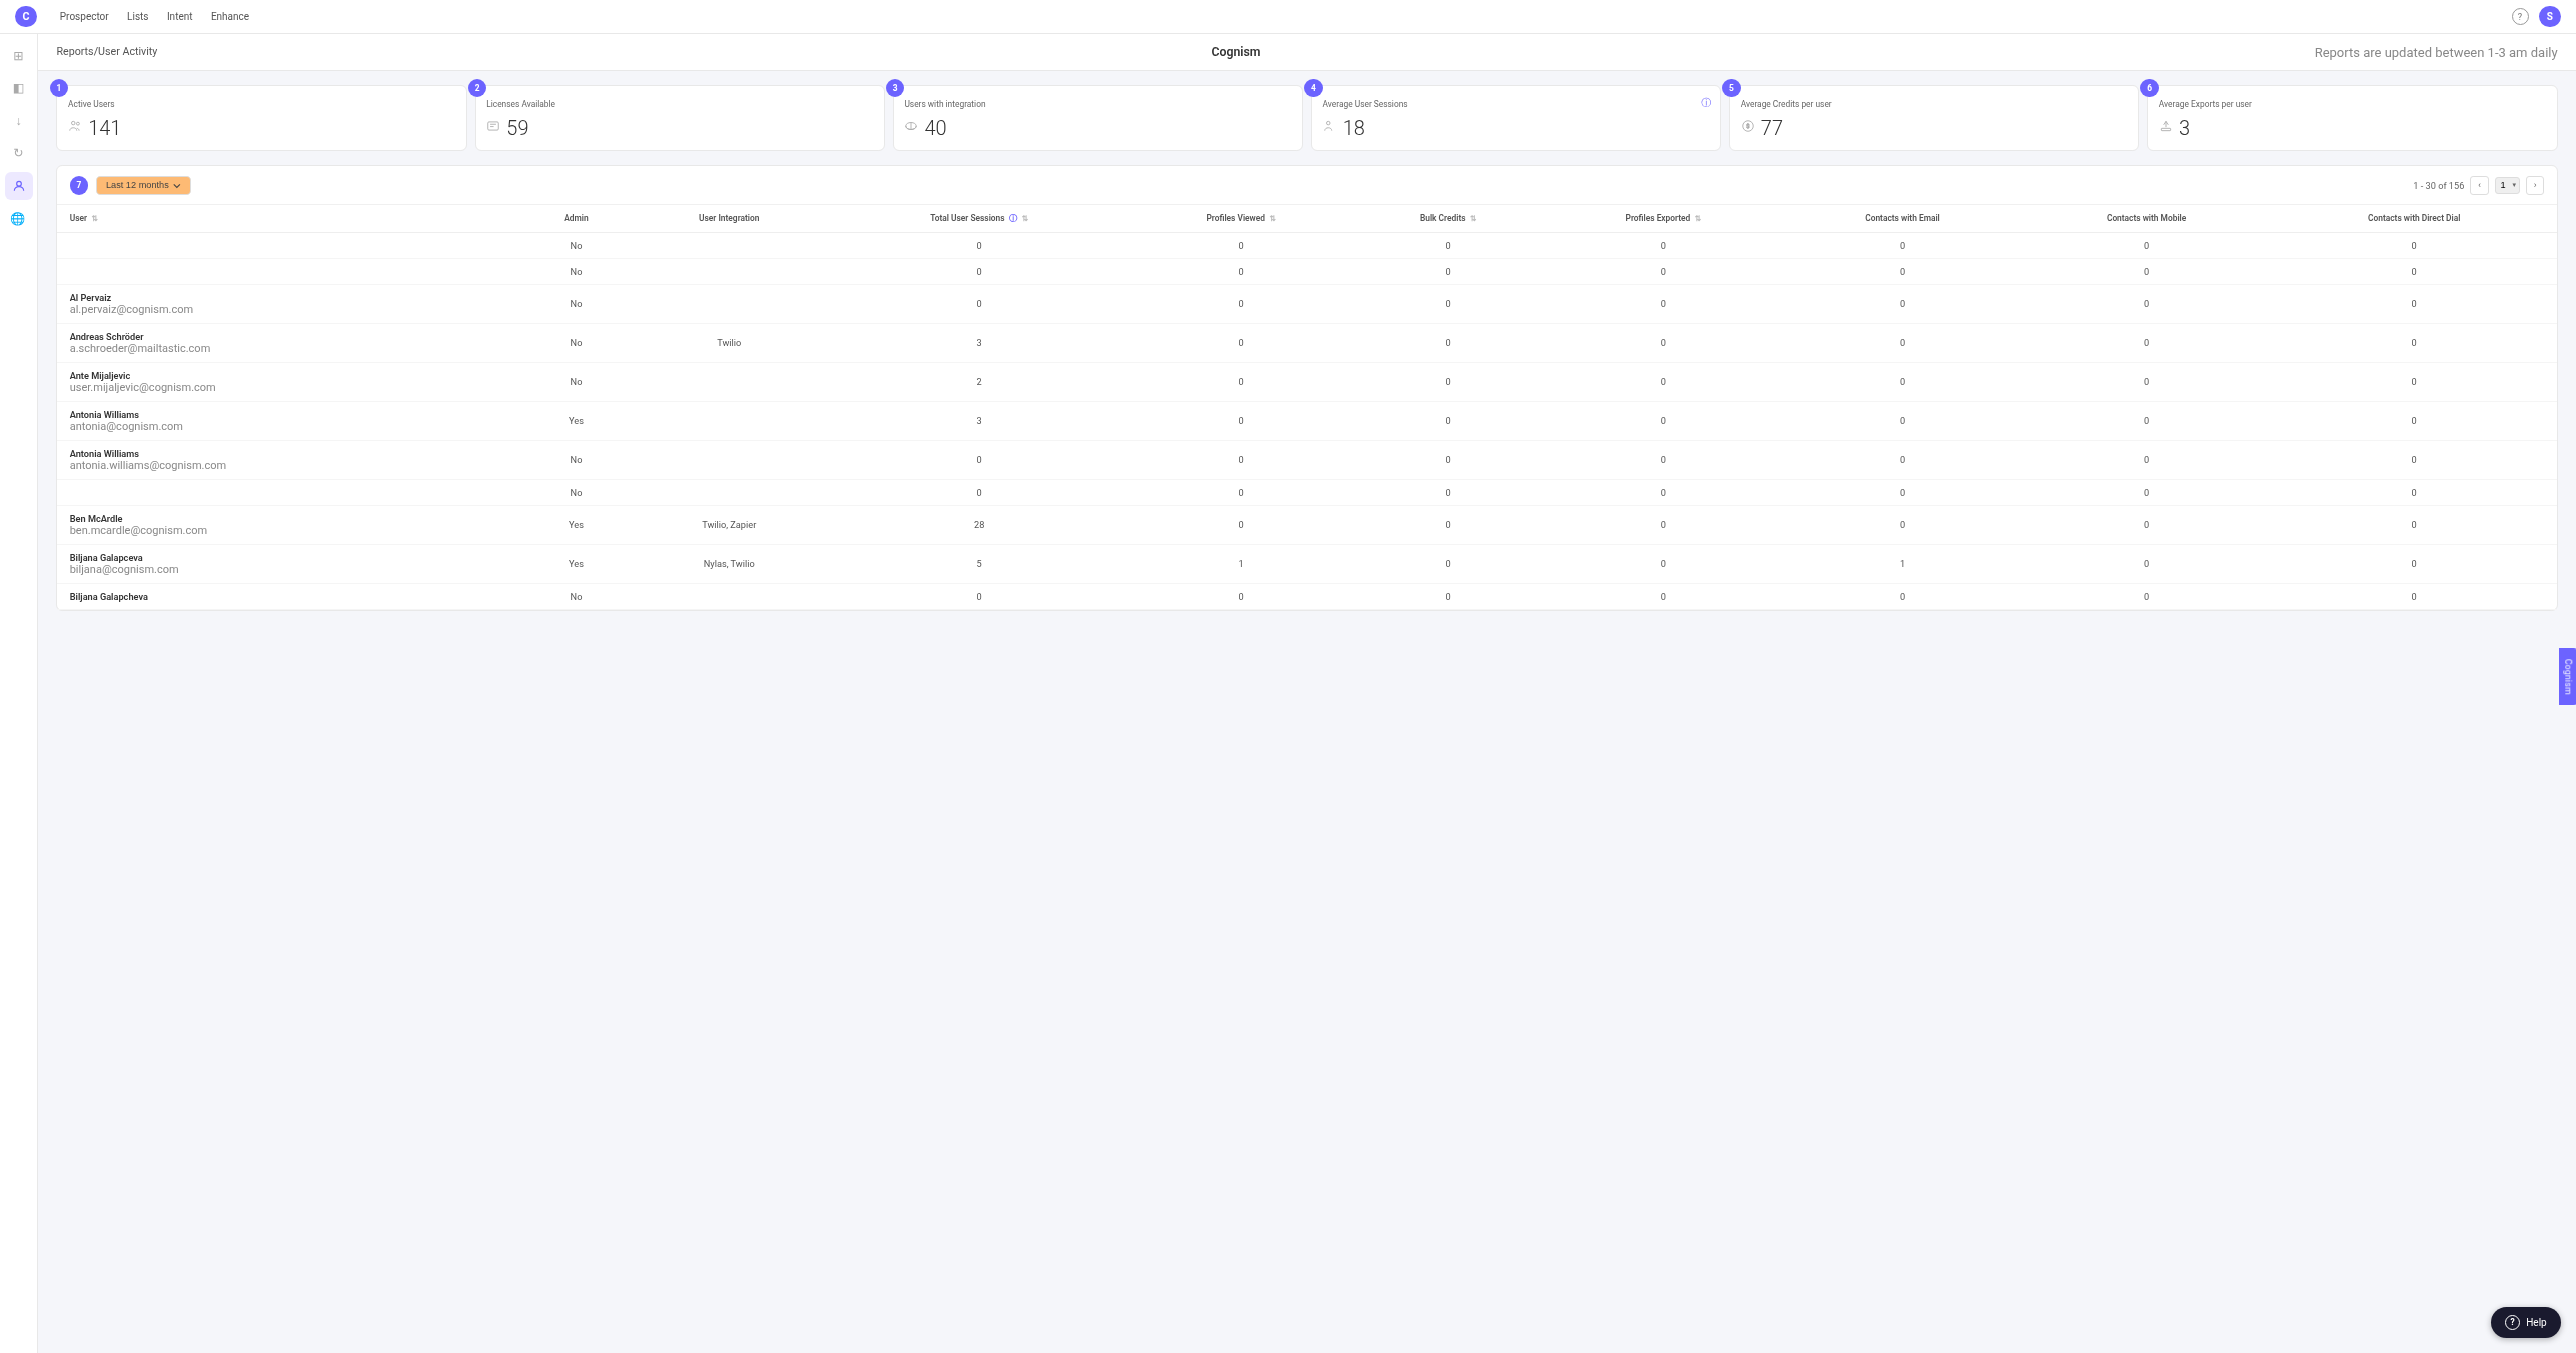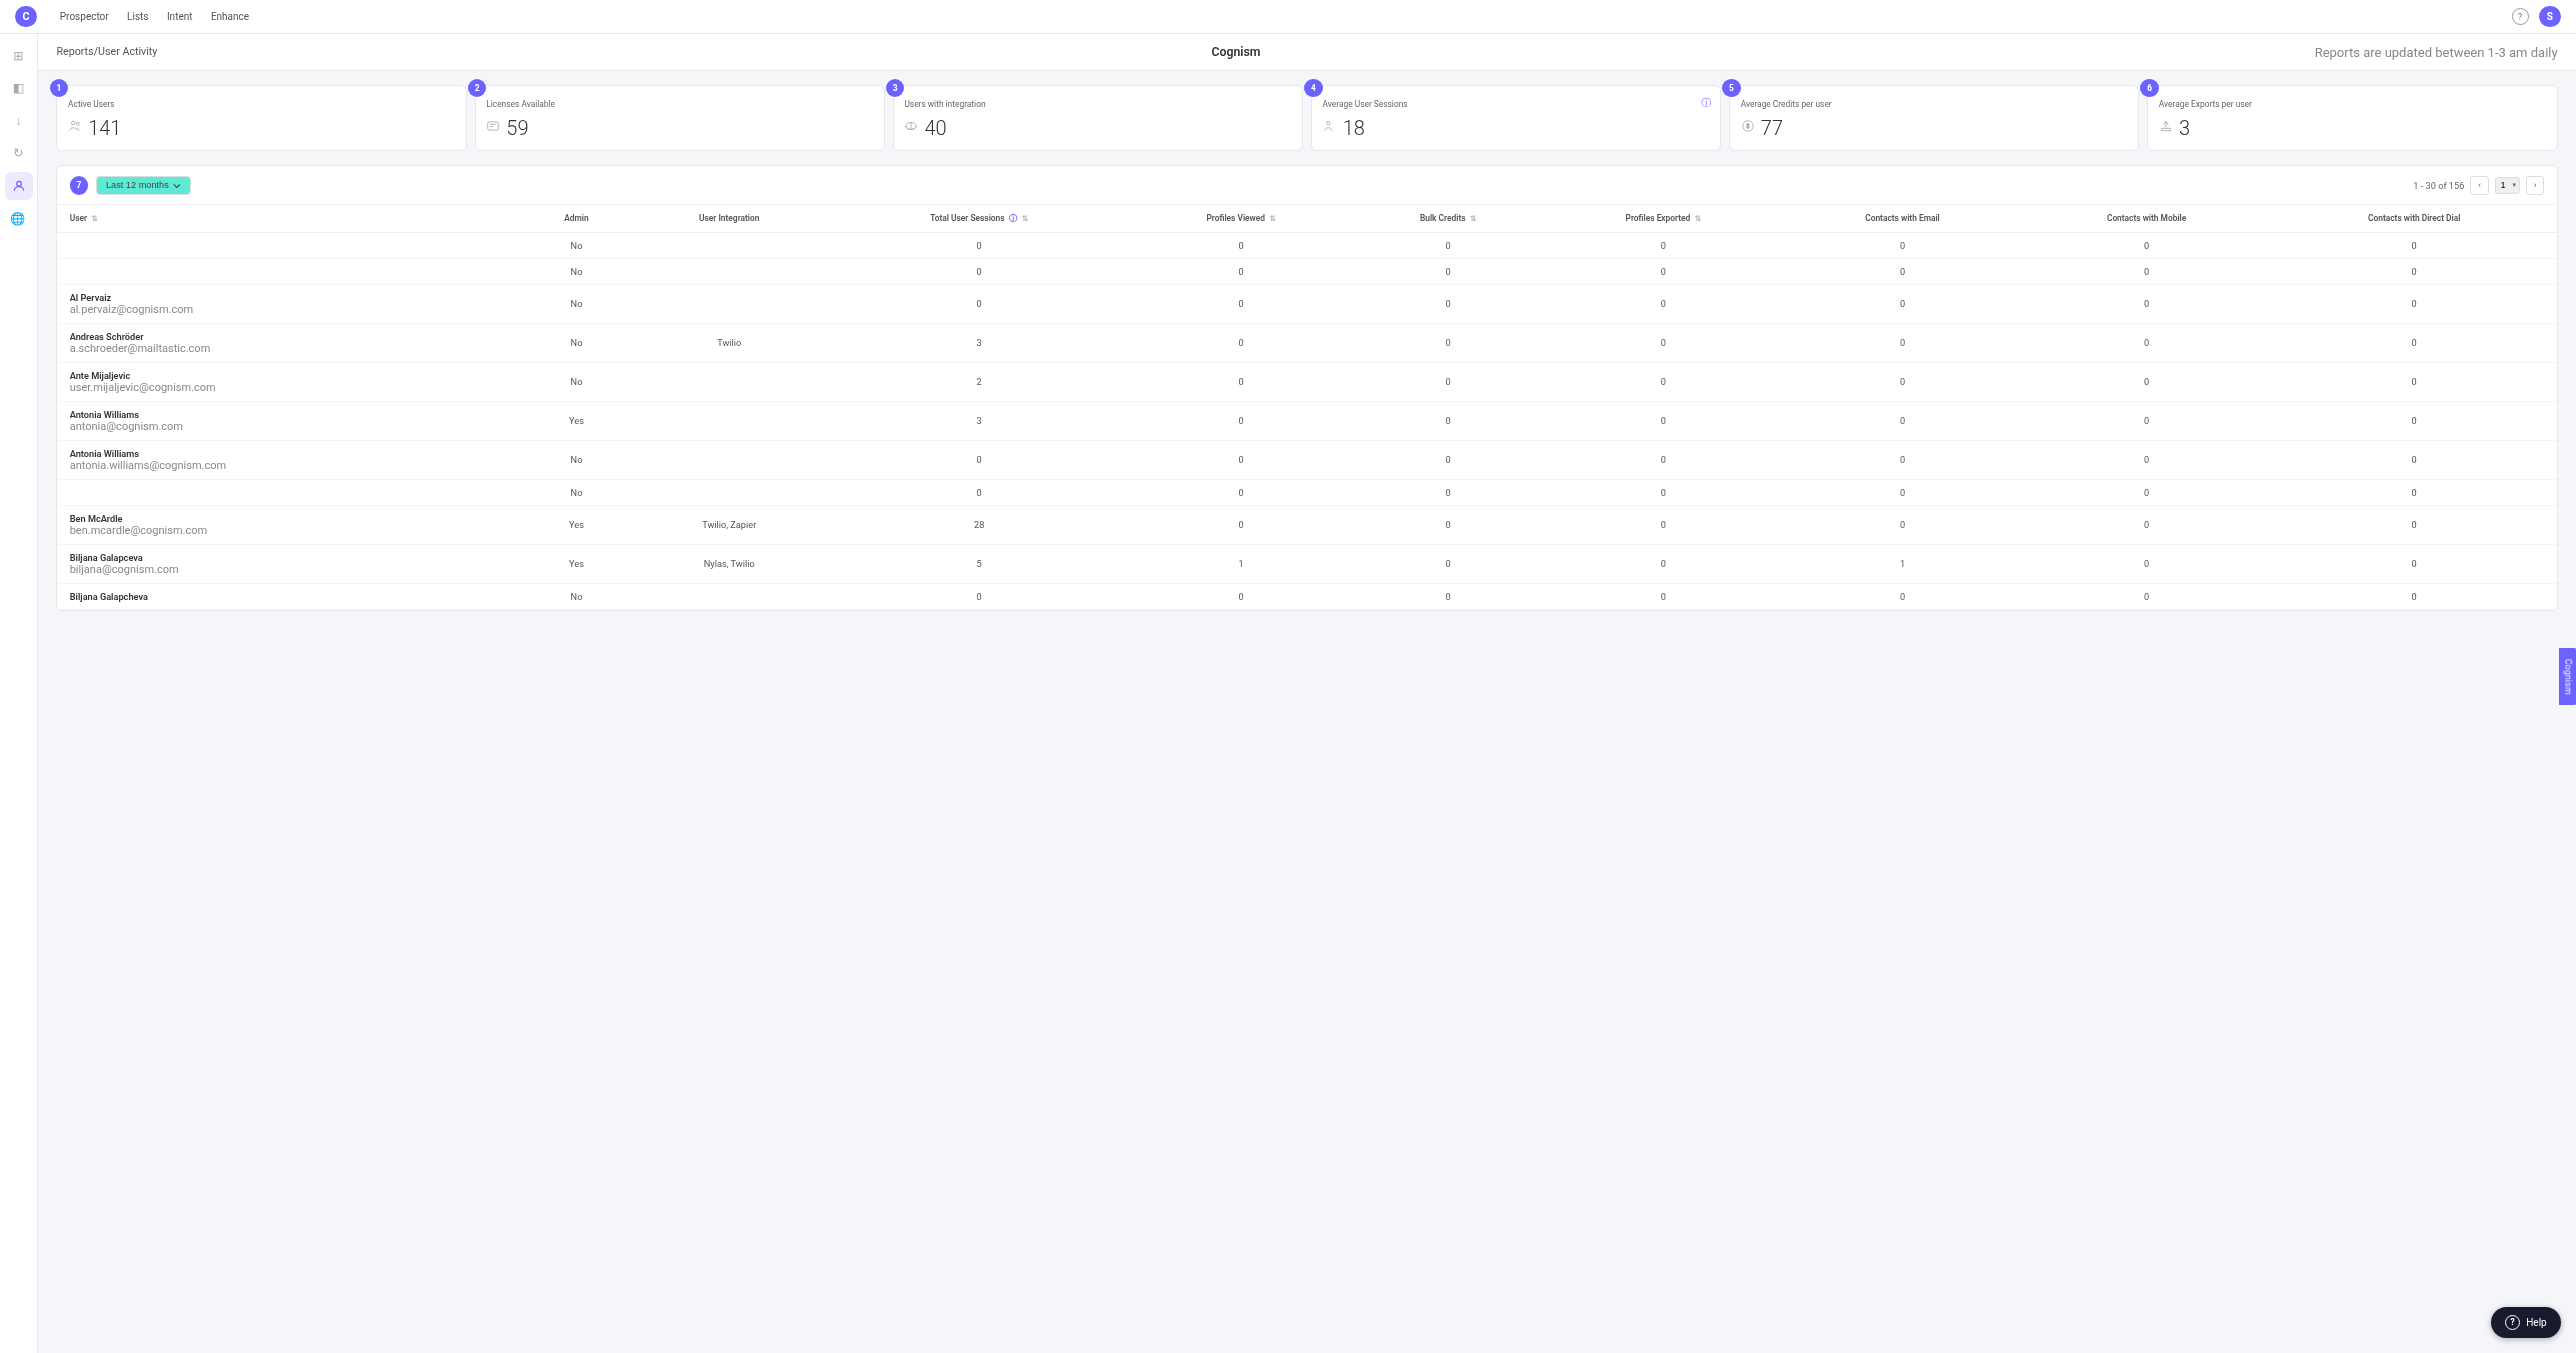--- a/index.html
+++ b/index.html
@@ -37,21 +37,21 @@
     .stat-card { flex: 1; background: #fff; border-radius: 6.1px; padding: 12.3px 10.7px 10.7px; border: 0.8px solid #e8e8e8; position: relative; }
     .stat-badge { position: absolute; top: -7.7px; left: -7.7px; width: 18.4px; height: 18.4px; border-radius: 50%; background: #6c63ff; color: white; display: flex; align-items: center; justify-content: center; font-size: 8.4px; font-weight: bold; }
     .stat-label { font-size: 8.4px; color: #666; margin-bottom: 6.1px; line-height: 1.3; }
     .stat-value { font-size: 20px; font-weight: 300; color: #333; display: flex; align-items: center; gap: 6.1px; }
     .stat-info-icon { position: absolute; top: 9.2px; right: 9.2px; color: #6c63ff; font-size: 10px; cursor: pointer; }
 
     
     .table-section { background: #fff; border-radius: 6.1px; border: 0.8px solid #e8e8e8; }
     .table-toolbar { display: flex; align-items: center; padding: 9.2px 12.3px; border-bottom: 0.8px solid #f0f0f0; gap: 7.7px; }
     .badge-7 { width: 18.4px; height: 18.4px; border-radius: 50%; background: #6c63ff; color: white; display: flex; align-items: center; justify-content: center; font-size: 8.4px; font-weight: bold; flex-shrink: 0; }
-    .filter-btn { display: flex; align-items: center; gap: 4.6px; border: 0.8px solid #ddd; border-radius: 4.6px; padding: 3.8px 9.2px; background: #5eead4; cursor: pointer; font-size: 9.2px; color: #444; }
+    .filter-btn { display: flex; align-items: center; gap: 4.6px; border: 0.8px solid #ddd; border-radius: 4.6px; padding: 3.8px 9.2px; background: #fdba74; cursor: pointer; font-size: 9.2px; color: #444; }
     .filter-btn svg { width: 7.7px; height: 7.7px; }
     .pagination-right { margin-left: auto; display: flex; align-items: center; gap: 6.1px; font-size: 9.2px; color: #666; }
     .page-select { border: 0.8px solid #ddd; border-radius: 3.1px; padding: 2.3px 4.6px; font-size: 9.2px; cursor: pointer; appearance: none; -webkit-appearance: none; padding-right: 12.3px; position: relative; }
     .page-nav-btn { width: 18.4px; height: 18.4px; border: 0.8px solid #ddd; border-radius: 3.1px; background: #fff; display: flex; align-items: center; justify-content: center; cursor: pointer; font-size: 8.4px; color: #666; }
 
     
     table { width: 100%; border-collapse: collapse; font-size: 9.2px; }
     thead th { padding: 7.7px 7.7px; text-align: center; font-weight: 600; color: #555; border-bottom: 0.8px solid #eee; font-size: 8.4px; line-height: 1.3; white-space: nowrap; }
     thead th.col-user { text-align: left; }
     thead th .sort-icon { display: inline-block; margin-left: 2.3px; color: #bbb; font-size: 7.7px; }

